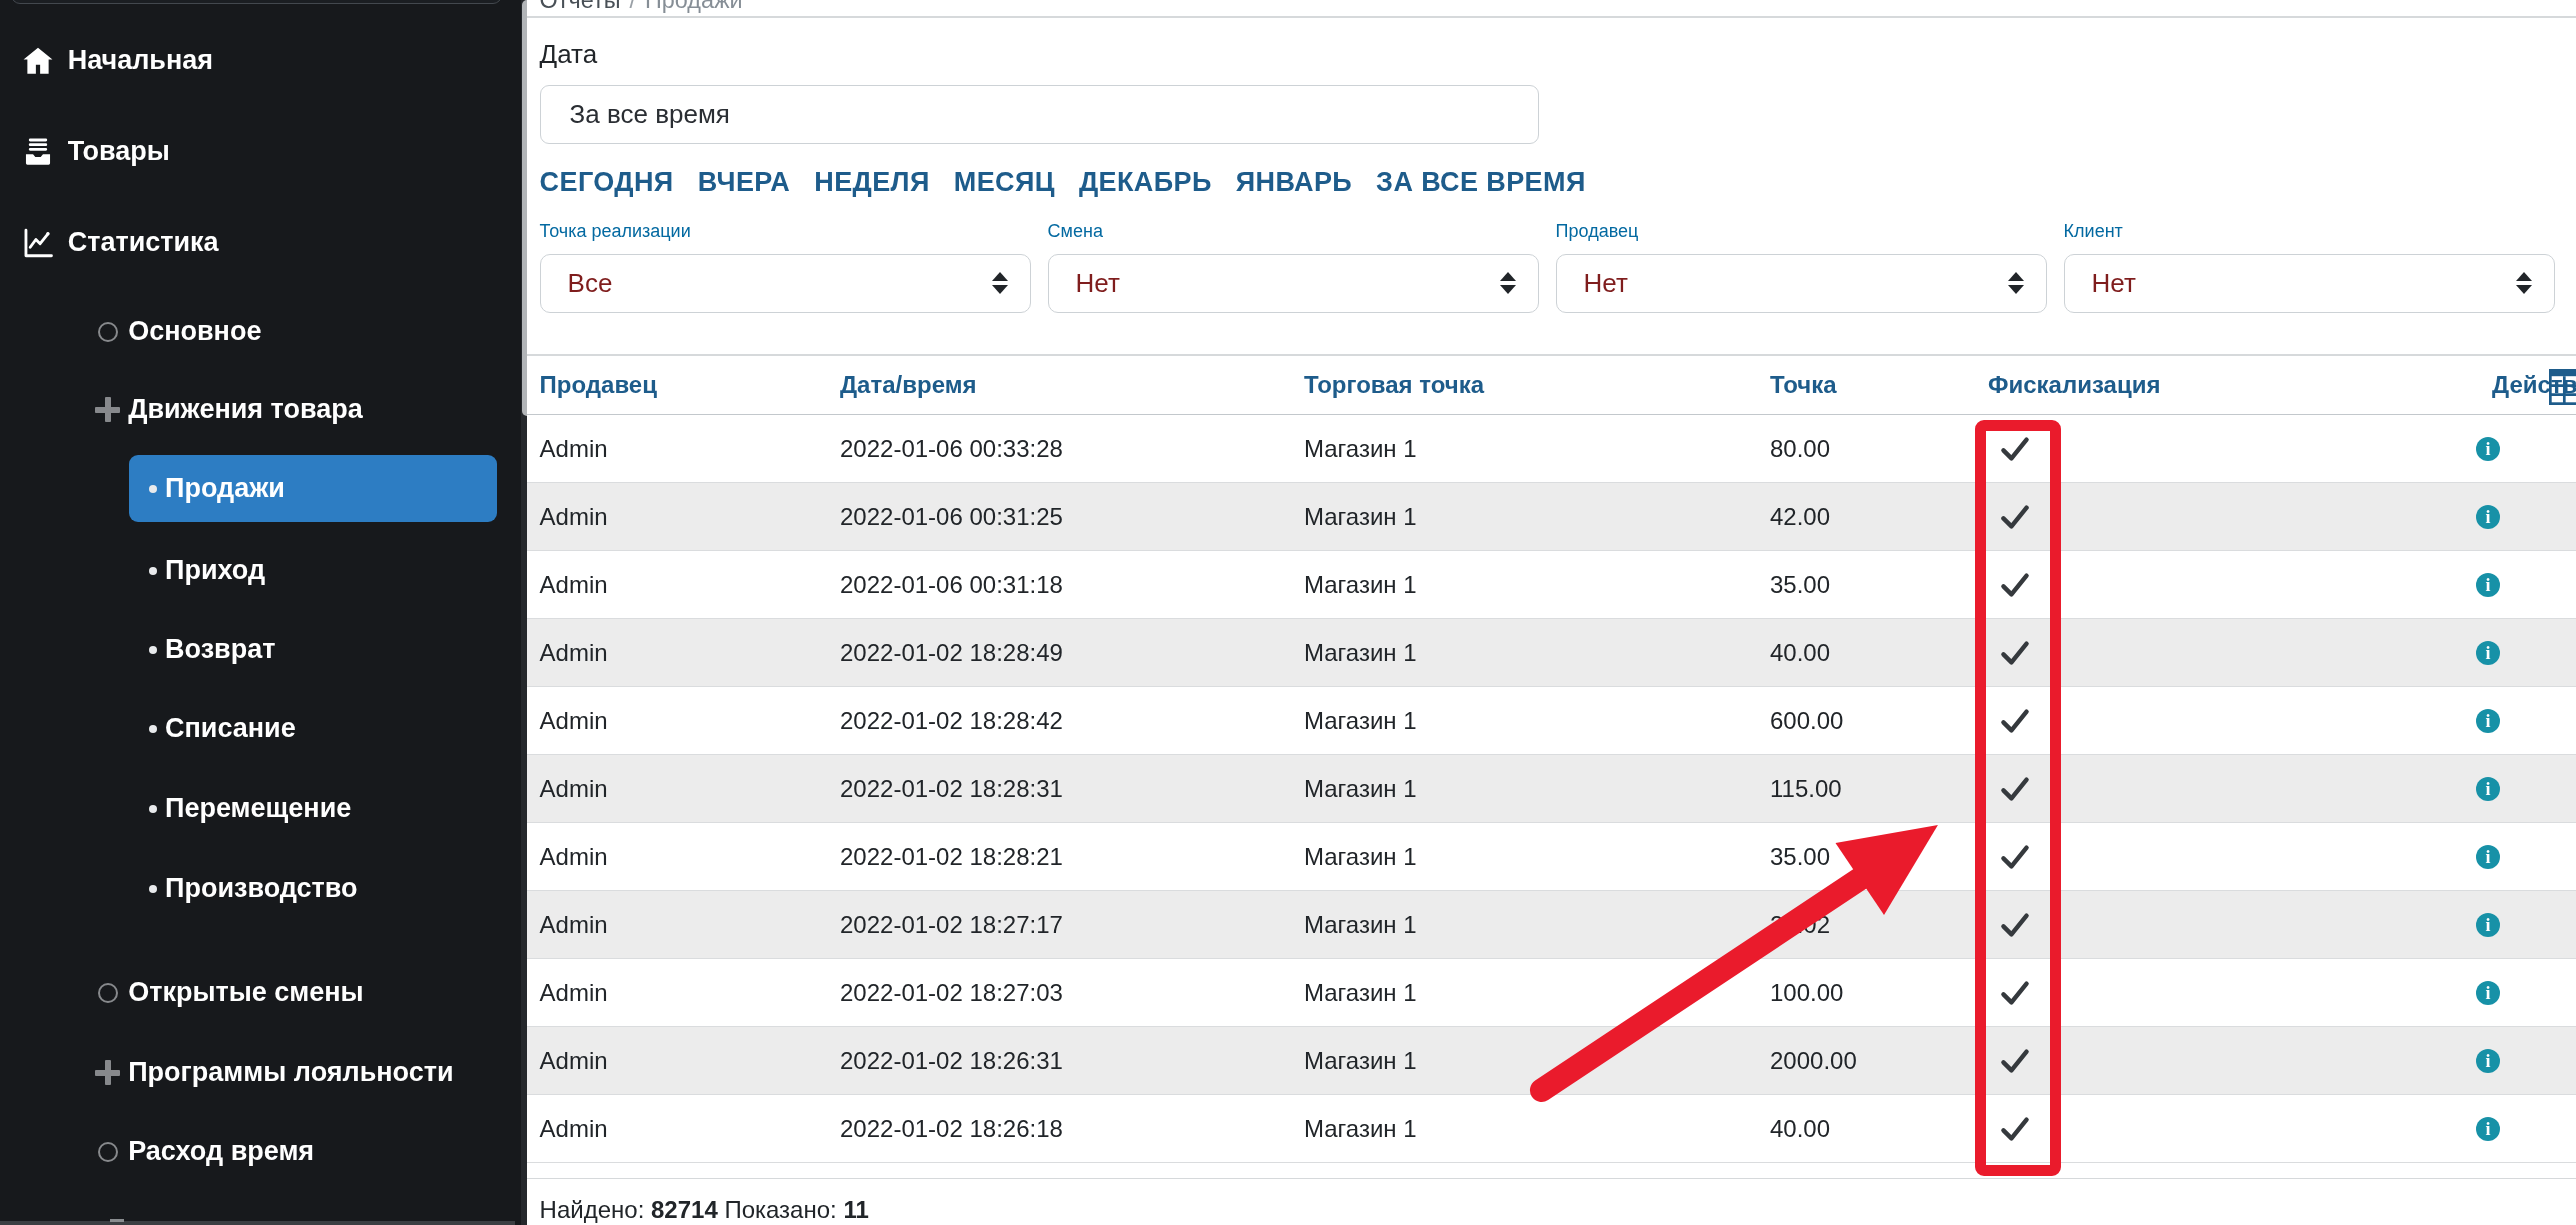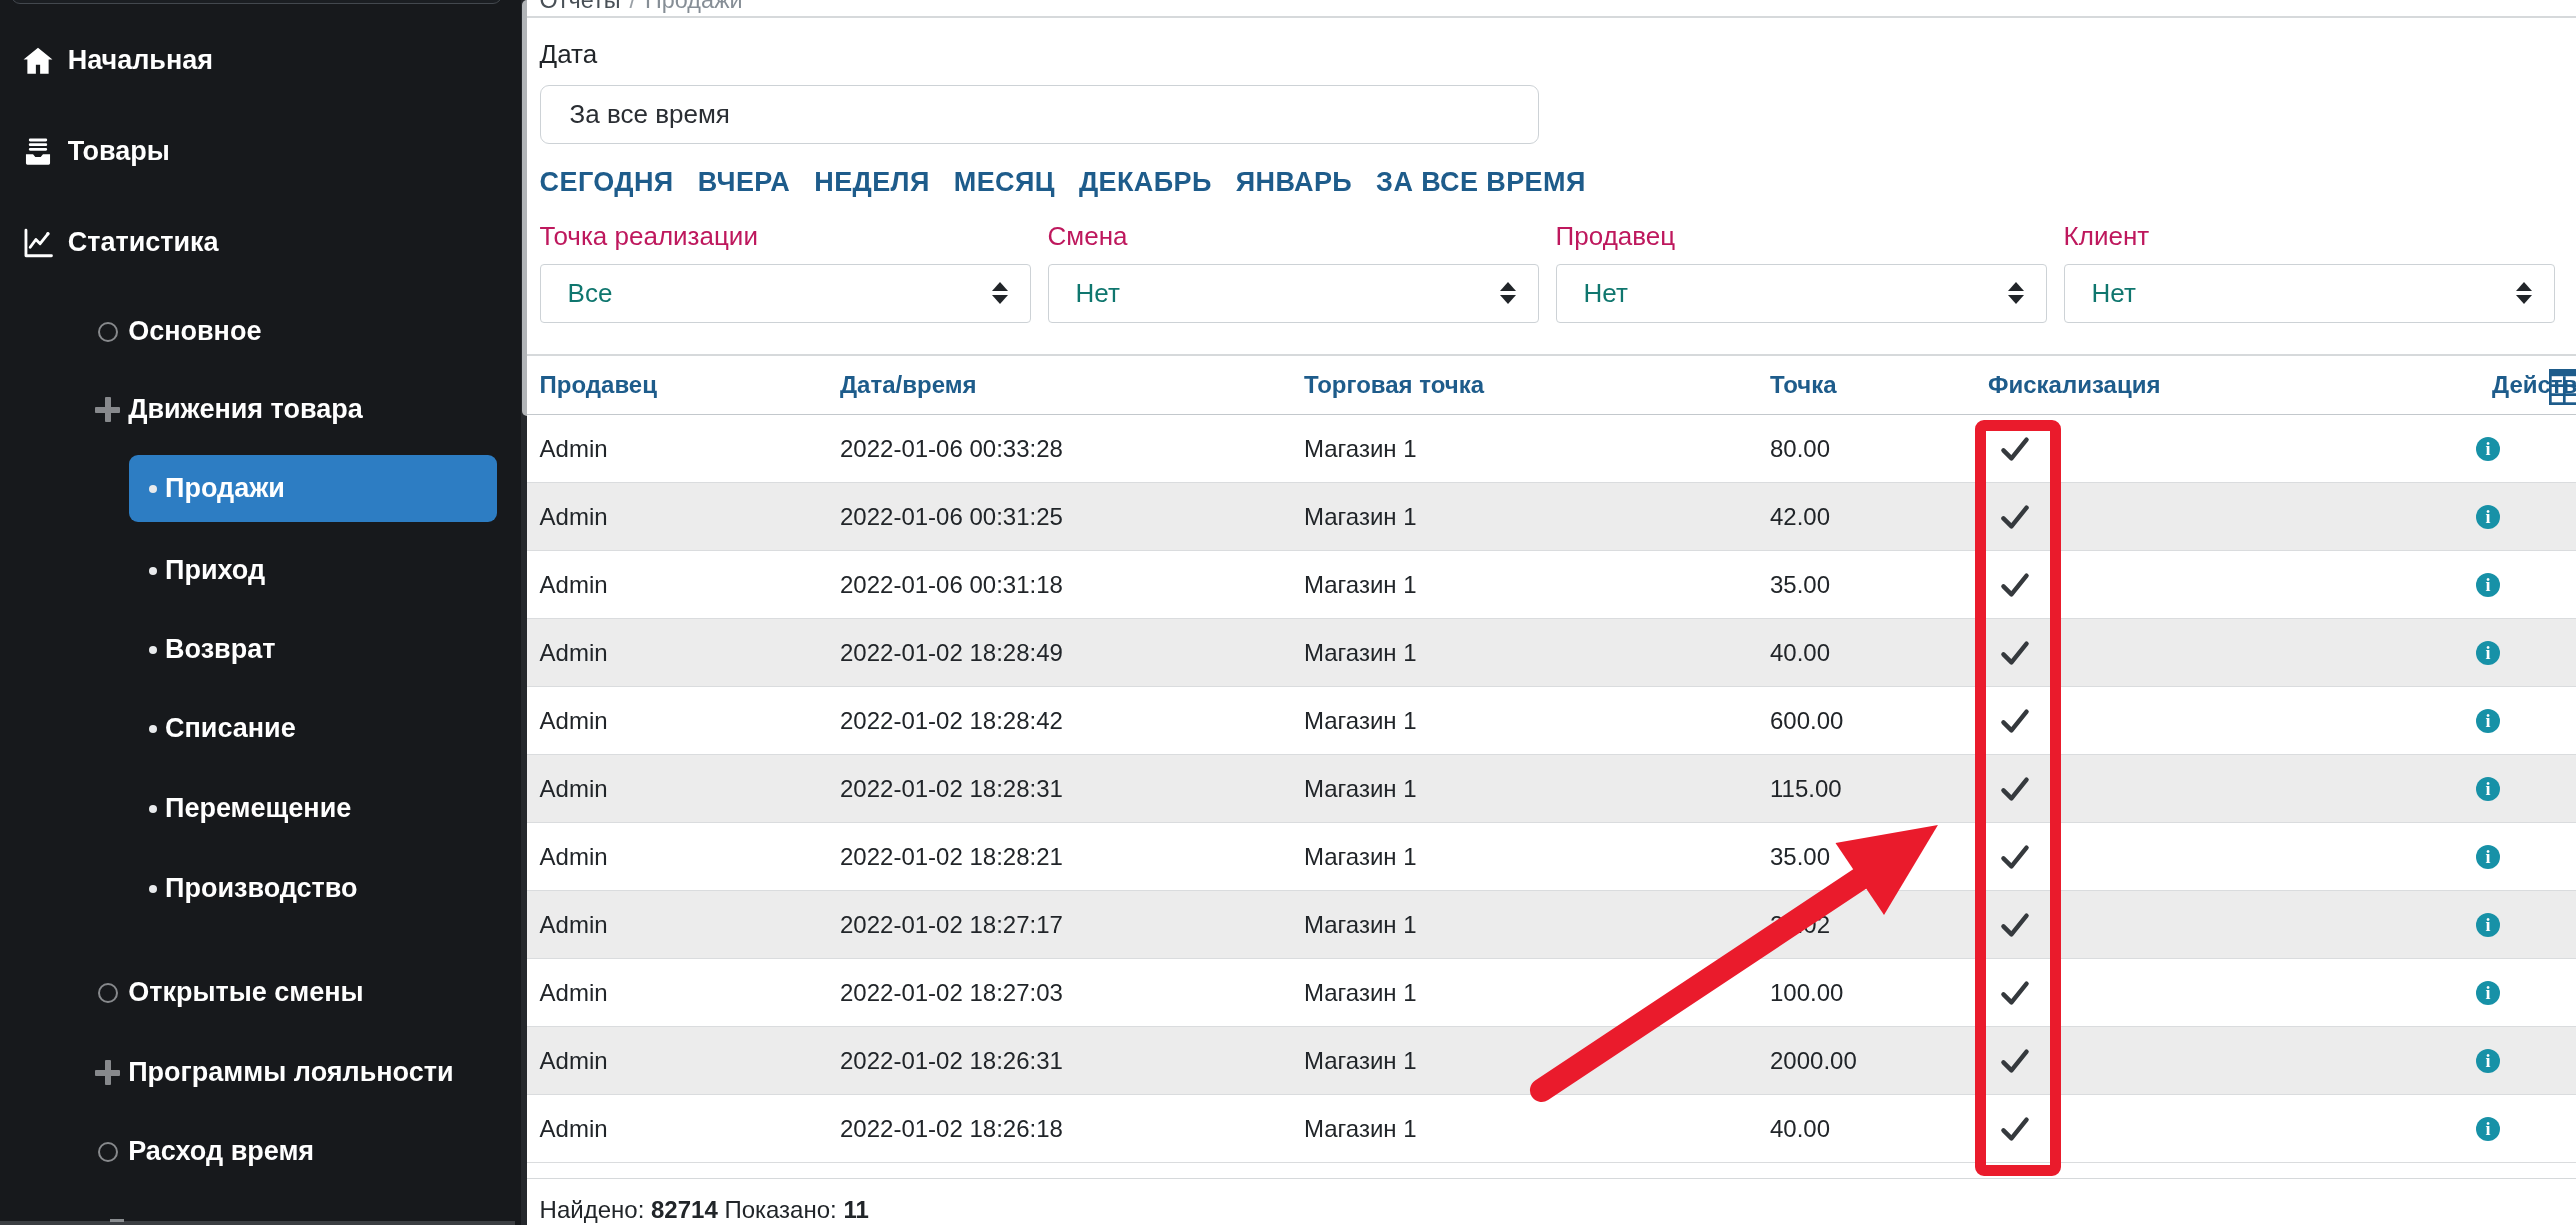--- a/index.html
+++ b/index.html
@@ -37,22 +37,22 @@
   .breadcrumb .bc-sep{color:#9aa0a6;margin:0 9px;}
   .divider{position:absolute;left:0;width:100%;background:#d6d9db;}
   .top-divider{top:16px;height:1.8px;}
   .filters-divider{top:354px;height:1.8px;}
   .footer-divider{top:1178px;height:0.9px;}
   .date-label{position:absolute;left:12.6px;top:39px;font-size:26px;color:#212529;}
   .date-input{position:absolute;left:12.6px;top:85px;width:999px;height:59px;border:1.8px solid #cdd2d6;border-radius:9px;display:flex;align-items:center;padding:0 29px;font-size:26px;color:#2a2e33;background:#fff;}
   .quick-links{position:absolute;left:12.6px;top:167px;display:flex;gap:24px;}
   .quick-link{font-size:27px;font-weight:700;color:#1e5c8b;letter-spacing:0.4px;cursor:pointer;white-space:nowrap;}
   .filters{position:absolute;left:12.6px;top:221px;display:grid;grid-template-columns:repeat(4,491px);column-gap:17px;}
-  .filter-label{font-size:26px;color:#be185d;margin-bottom:11.7px;}
-  .select{height:59px;border:1.8px solid #cdd2d6;border-radius:4px;background:#fff;display:flex;align-items:center;justify-content:space-between;padding:0 21.6px 0 27px;font-size:26px;color:#0f766e;cursor:pointer;}
+  .filter-label{font-size:18px;color:#0369a1;margin-bottom:11.7px;}
+  .select{height:59px;border:1.8px solid #cdd2d6;border-radius:10px;background:#fff;display:flex;align-items:center;justify-content:space-between;padding:0 21.6px 0 27px;font-size:26px;color:#7f1d1d;cursor:pointer;}
   .caret{display:flex;flex-direction:column;gap:4.5px;align-items:center;}
   .tri-up{width:0;height:0;border-left:8px solid transparent;border-right:8px solid transparent;border-bottom:9px solid #212529;}
   .tri-down{width:0;height:0;border-left:8px solid transparent;border-right:8px solid transparent;border-top:9px solid #212529;}
   
   .thead{position:absolute;left:0;top:356px;width:100%;height:59px;border-bottom:1.8px solid #c3c8cc;}
   .th{position:absolute;top:0;height:58px;display:flex;align-items:center;font-size:24px;font-weight:600;color:#1e5c8b;cursor:pointer;white-space:nowrap;}
   .rows{position:absolute;left:0;top:415px;width:100%;}
   .trow{position:relative;width:100%;height:68px;border-bottom:0.9px solid #dadcde;background:#fff;}
   .rows .trow:nth-child(even){background:#ececec;}
   .cell{position:absolute;top:0;height:68px;display:flex;align-items:center;font-size:24px;color:#212529;white-space:nowrap;}

